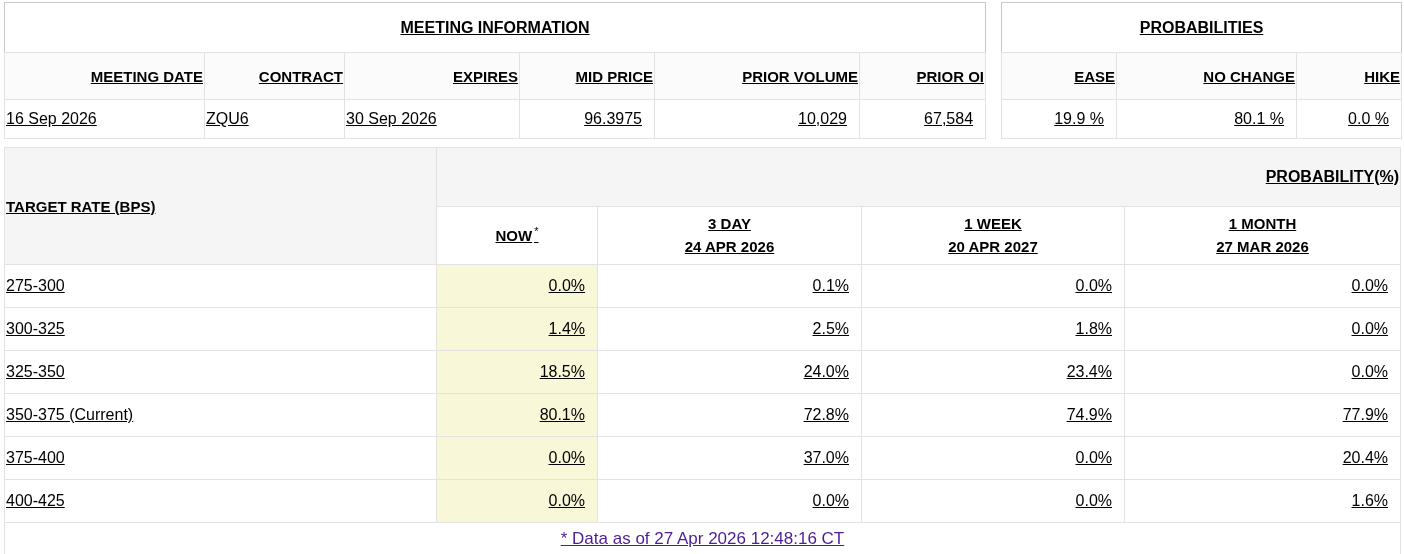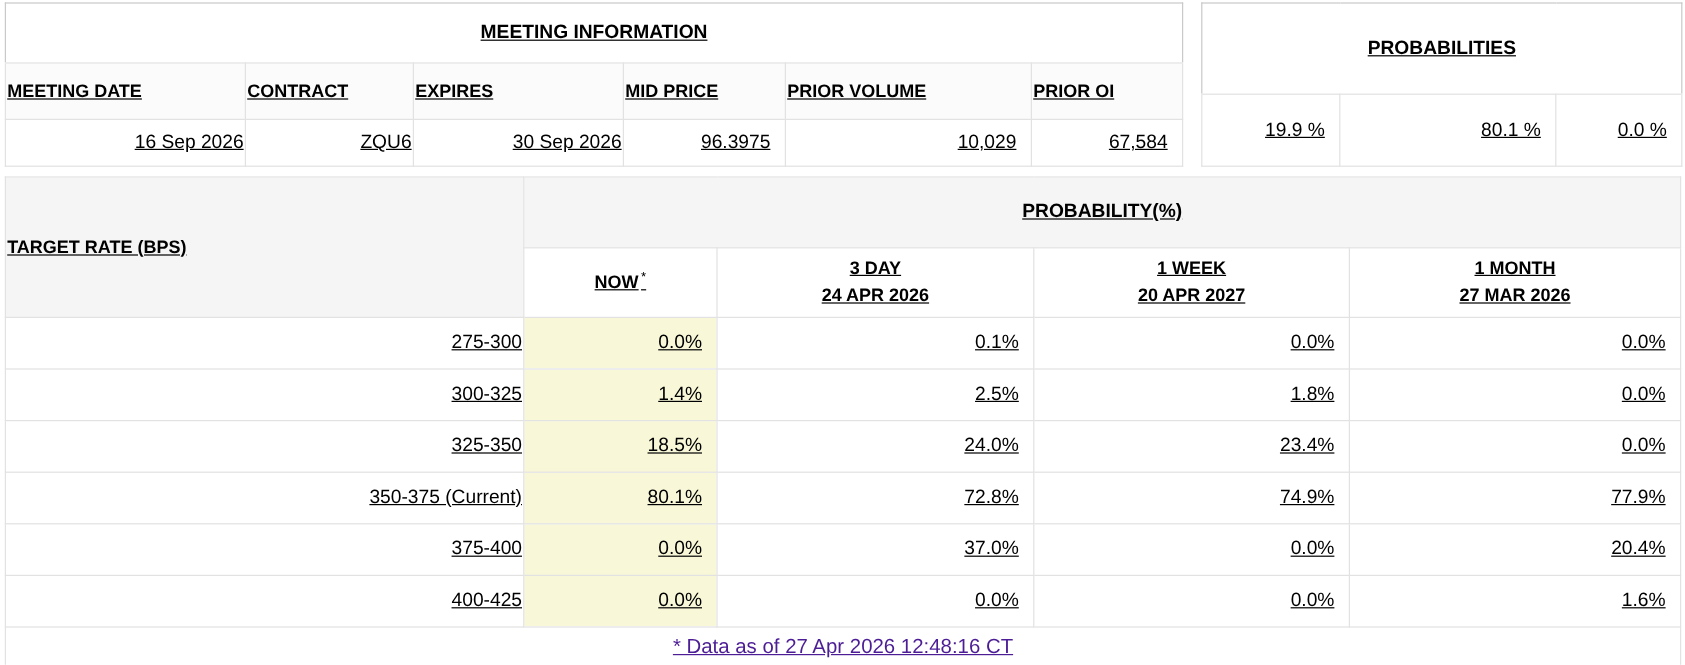--- a/index.html
+++ b/index.html
@@ -12,32 +12,32 @@
   .page{padding:2px 4px 0 4px;}
 
   table{border-collapse:collapse;table-layout:fixed;}
   .tbl{border:1px solid #c9c9c9;background:#fff;}
   .tbl th,.tbl td{border:1px solid #e2e2e2;overflow:hidden;white-space:nowrap;text-decoration:underline;}
   .tbl .title-row th{border-left:none;border-right:none;border-top:none;}
 
   
   .top-row{display:flex;gap:15px;}
   .t-title{height:47px;font-size:16px;font-weight:bold;text-align:center;background:#fff;}
-  .t-head th{height:44px;font-size:15px;font-weight:bold;text-align:left;background:#fbfbfb;}
+  .t-head th{height:44px;font-size:15px;font-weight:bold;text-align:right;background:#fbfbfb;}
   .t-data td{height:36px;font-size:16px;background:#fff;}
-  .c-center{text-align:right;}
+  .c-center{text-align:left;}
   .c-right{text-align:right;padding-right:12px;}
 
   
   .main-tbl{margin-top:8px;}
   .main-tbl th.rate-head{
     background:#f5f5f5;font-size:15px;font-weight:bold;text-align:left;
   }
   .main-tbl th.group-head{
-    background:#f5f5f5;height:56px;font-size:16px;font-weight:bold;text-align:center;
+    background:#f5f5f5;height:56px;font-size:16px;font-weight:bold;text-align:right;
   }
   .main-tbl th.sub-head{
     background:#fff;height:55px;font-size:15px;font-weight:bold;text-align:center;line-height:1.5;
   }
   .sup-star{font-size:11px;font-weight:normal;vertical-align:super;margin-left:2px;}
   .main-tbl td{height:40px;font-size:16px;background:#fff;}
   td.now-cell{background:#f8f8d8;}
   .foot-row td{
     height:30px;text-align:center;font-size:17px;color:#4c1d95;background:#fff;
   }
@@ -83,20 +83,25 @@
 
     <table class="tbl" style="width:400px;">
       <colgroup>
         <col style="width:115px">
           <col style="width:180px">
           <col style="width:105px">
       </colgroup>
       <tbody>
           <tr class="title-row">
         <th class="t-title" colspan="3">PROBABILITIES</th>
+      </tr>
+      <tr class="t-head">
+        <th>EASE</th>
+        <th>NO CHANGE</th>
+        <th>HIKE</th>
       </tr>
       <tr class="t-data">
         <td class="c-right">19.9 %</td>
         <td class="c-right">80.1 %</td>
         <td class="c-right">0.0 %</td>
       </tr>
     </tbody>
       </table>
 
   </div>

